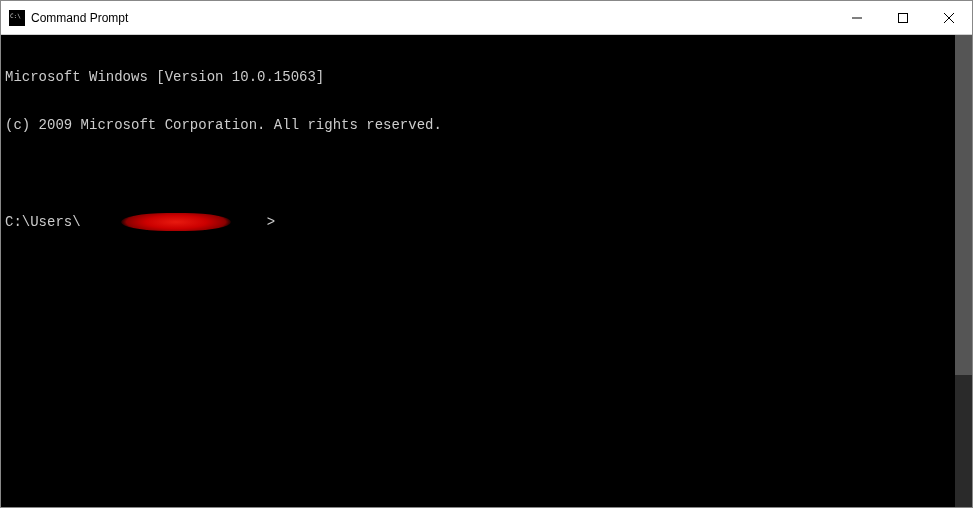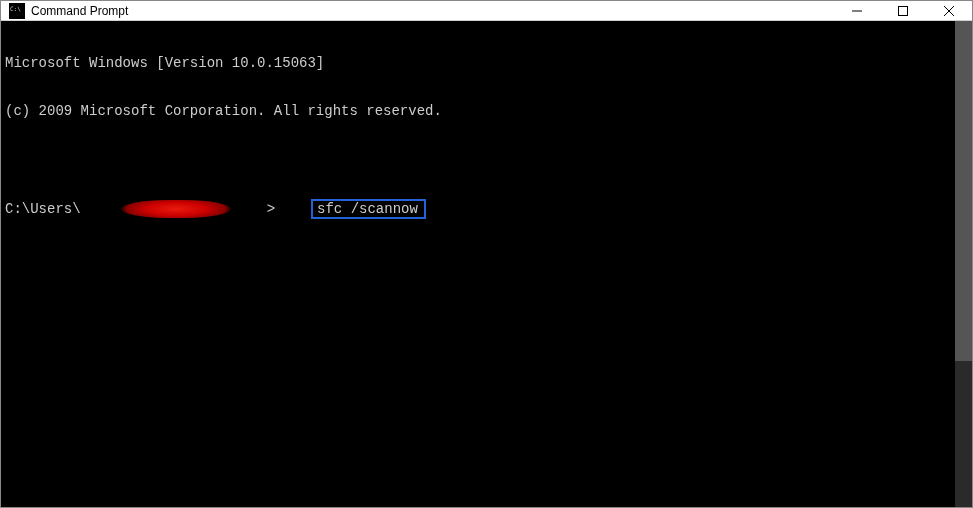--- a/index.html
+++ b/index.html
@@ -15,21 +15,21 @@
       overflow: hidden;
     }
     .window {
       width: 100%;
       height: 100%;
       display: flex;
       flex-direction: column;
       border: 1px solid #888;
     }
     .titlebar {
-      height: 20px;
+      height: 34px;
       background: #ffffff;
       display: flex;
       align-items: center;
       border-bottom: 1px solid #d0d0d0;
     }
     .titlebar-icon {
       width: 16px;
       height: 16px;
       margin-left: 8px;
       margin-right: 6px;
@@ -159,19 +159,19 @@
             <line x1="10" y1="0" x2="0" y2="10" stroke="#000" stroke-width="1"></line>
           </svg>
       </button>
     </div>
   </div>
   <div class="console-wrap">
     <div class="console">
       <span class="line">Microsoft Windows [Version 10.0.15063]</span>
       <span class="line">(c) 2009 Microsoft Corporation. All rights reserved.</span>
       <span class="line"> </span>
-      <div class="prompt-line"><span>C:\Users\</span><span class="redacted"></span><span class="prompt-gt">&gt;</span><span class="highlight-box"><span>sfc /scannow</span></span></div>
+      <div class="prompt-line"><span>C:\Users\</span><span class="redacted"></span><span class="prompt-gt">&gt;</span></div>
     </div>
     <div class="scrollbar">
       <div class="scrollbar-thumb"></div>
     </div>
   </div>
 </div>
 
 </body></html>

